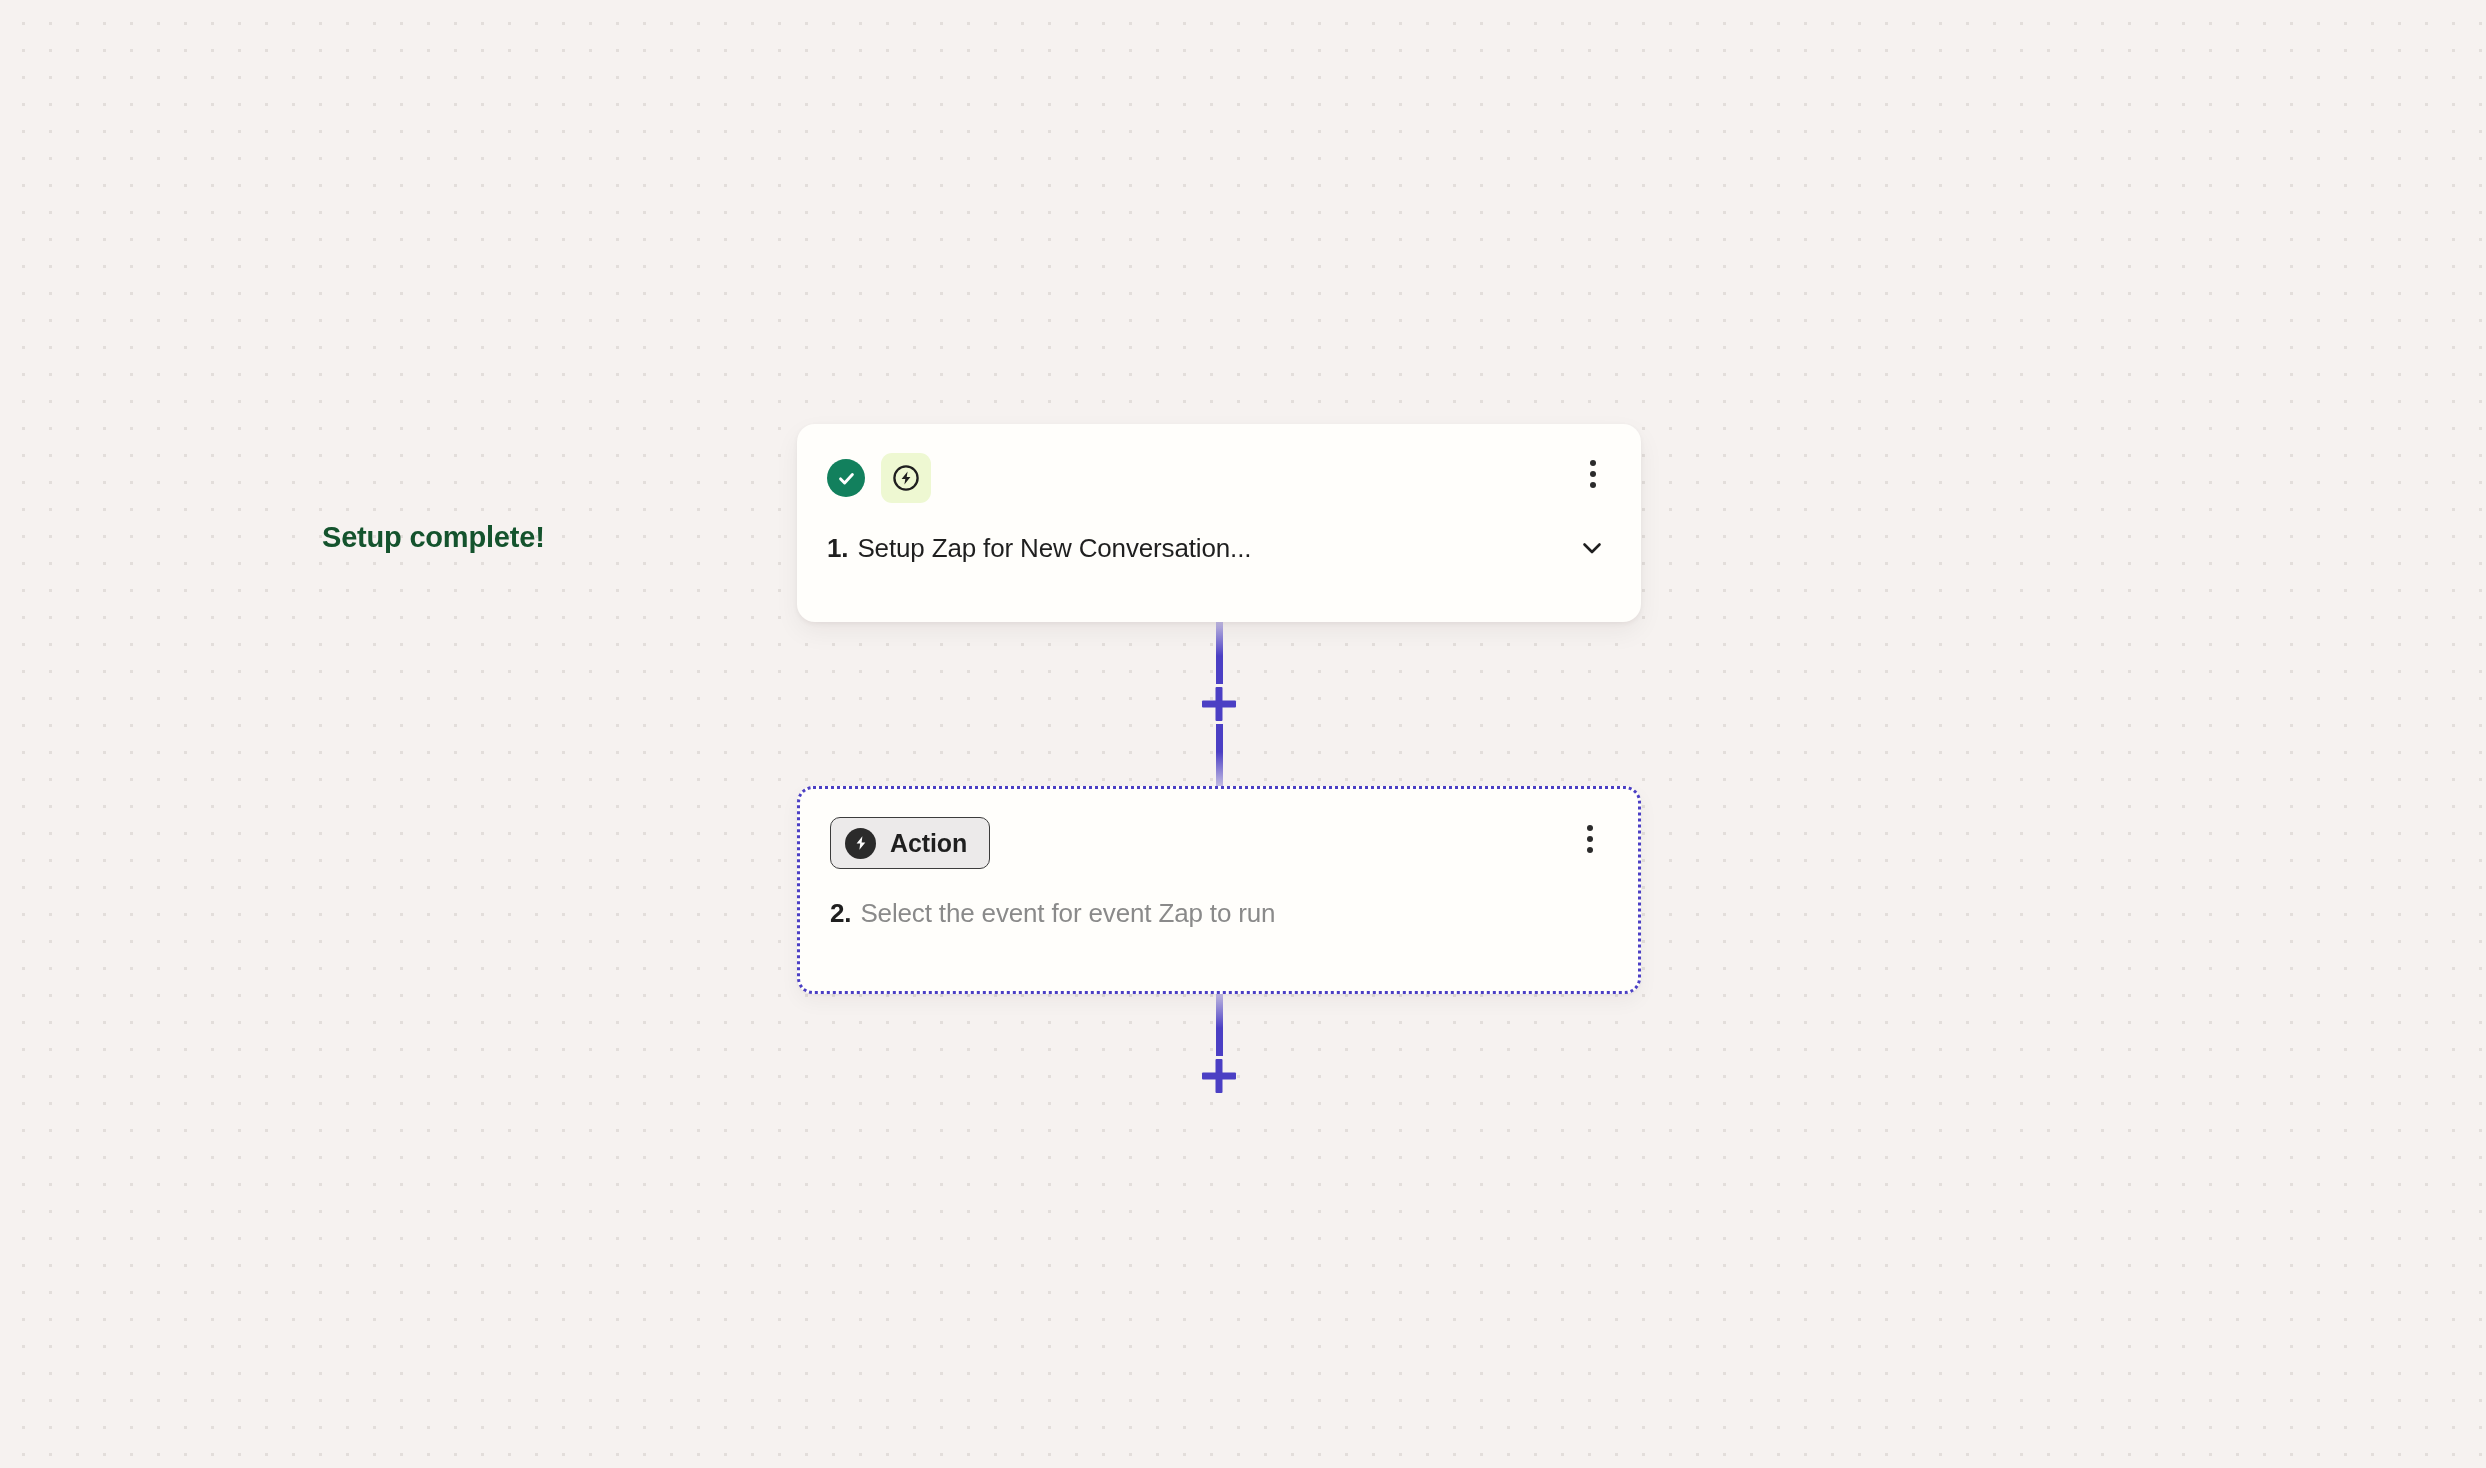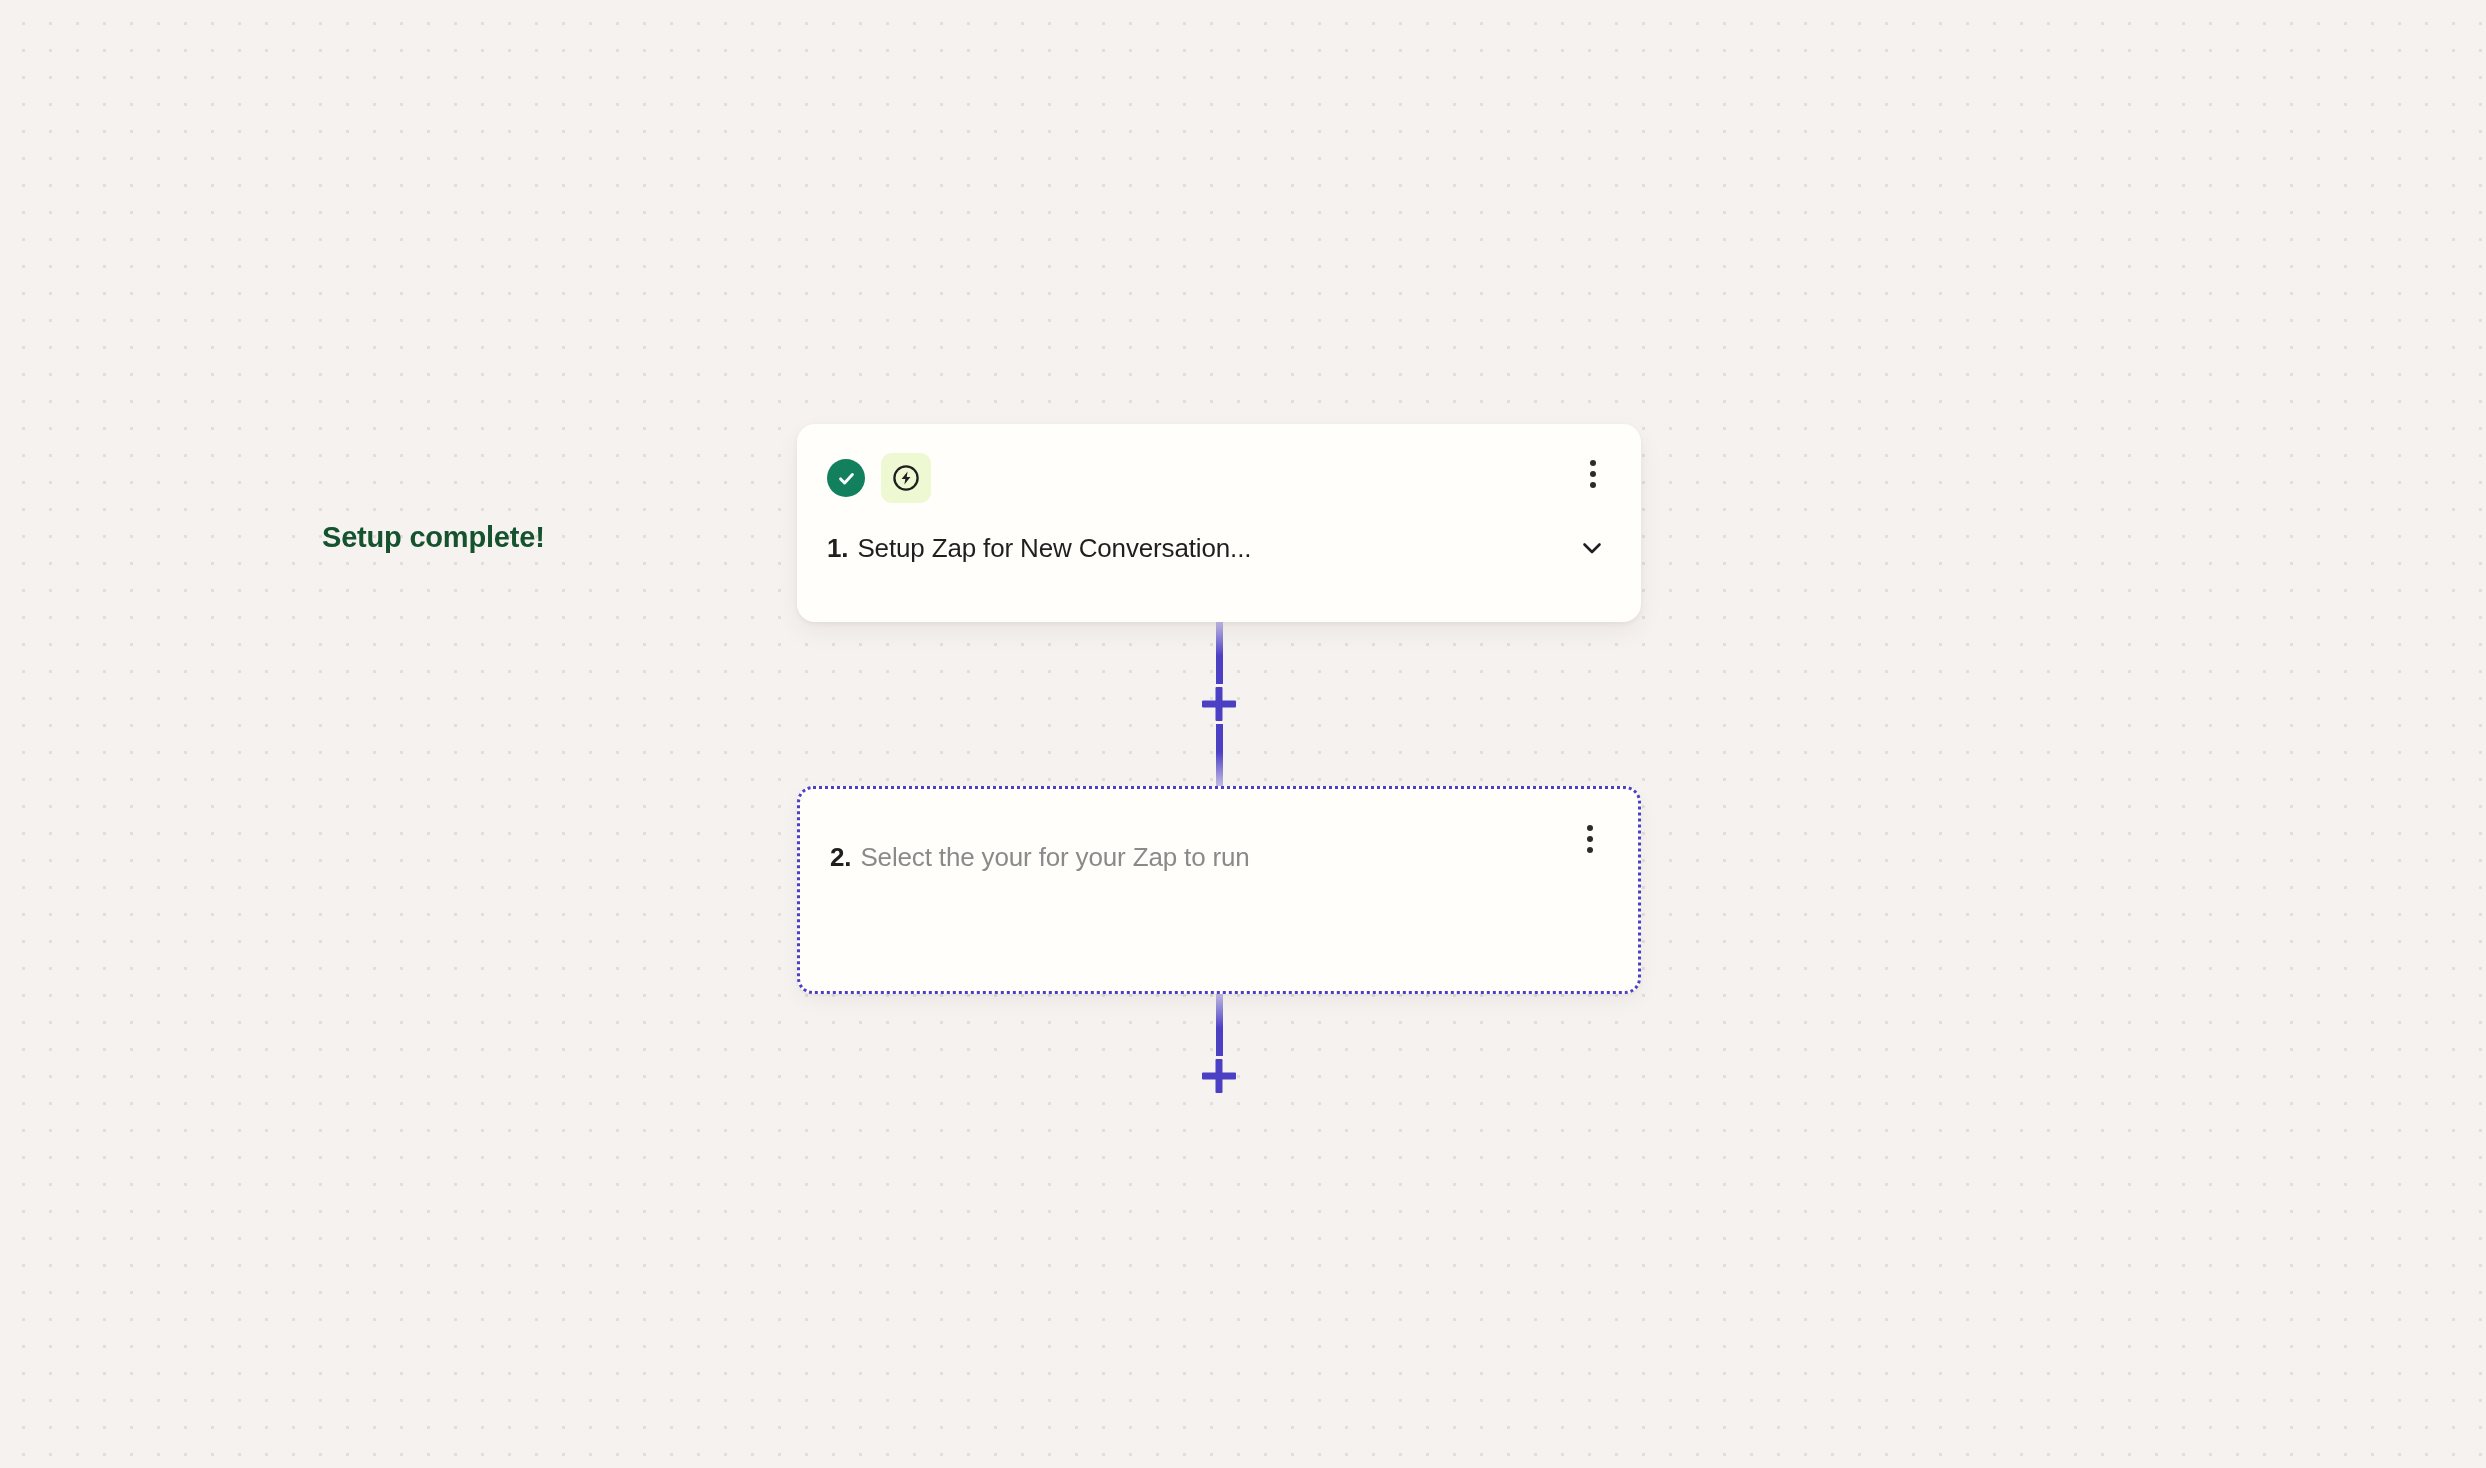--- a/index.html
+++ b/index.html
@@ -308,31 +308,41 @@
     </div>
 
     <div class="connector">
       <div class="conn-seg fade-up" style="height:62px;"></div>
       <div class="plus-btn"></div>
       <div class="conn-seg fade-down" style="height:62px;"></div>
     </div>
 
     <div class="node-card action">
 
+      <div class="card-row-top">
+        <span class="action-btn">
+          <span class="bolt-dark">
+            <svg width="22" height="22" viewBox="0 0 22 22" aria-hidden="true">
+              <path d="M12.4 4.3 L6.6 11.6 L10.2 11.6 L9.4 17.7 L15.3 10.4 L11.6 10.4 Z" fill="#ffffff"></path>
+            </svg>
+          </span>
+          <span class="action-btn-label">Action</span>
+        </span>
+      </div>
 
       <div class="kebab">
         <i></i>
           <i></i>
           <i></i>
       </div>
 
       <div class="card-row-bottom">
         <div class="step-title">
           <span class="step-num">2.</span>
-          <span class="step-text muted">Select the your for your Zap to run</span>
+          <span class="step-text muted">Select the event for event Zap to run</span>
         </div>
       </div>
     </div>
 
     <div class="connector">
       <div class="conn-seg fade-up" style="height:62px;"></div>
       <div class="plus-btn"></div>
     </div>
 
   </div>

